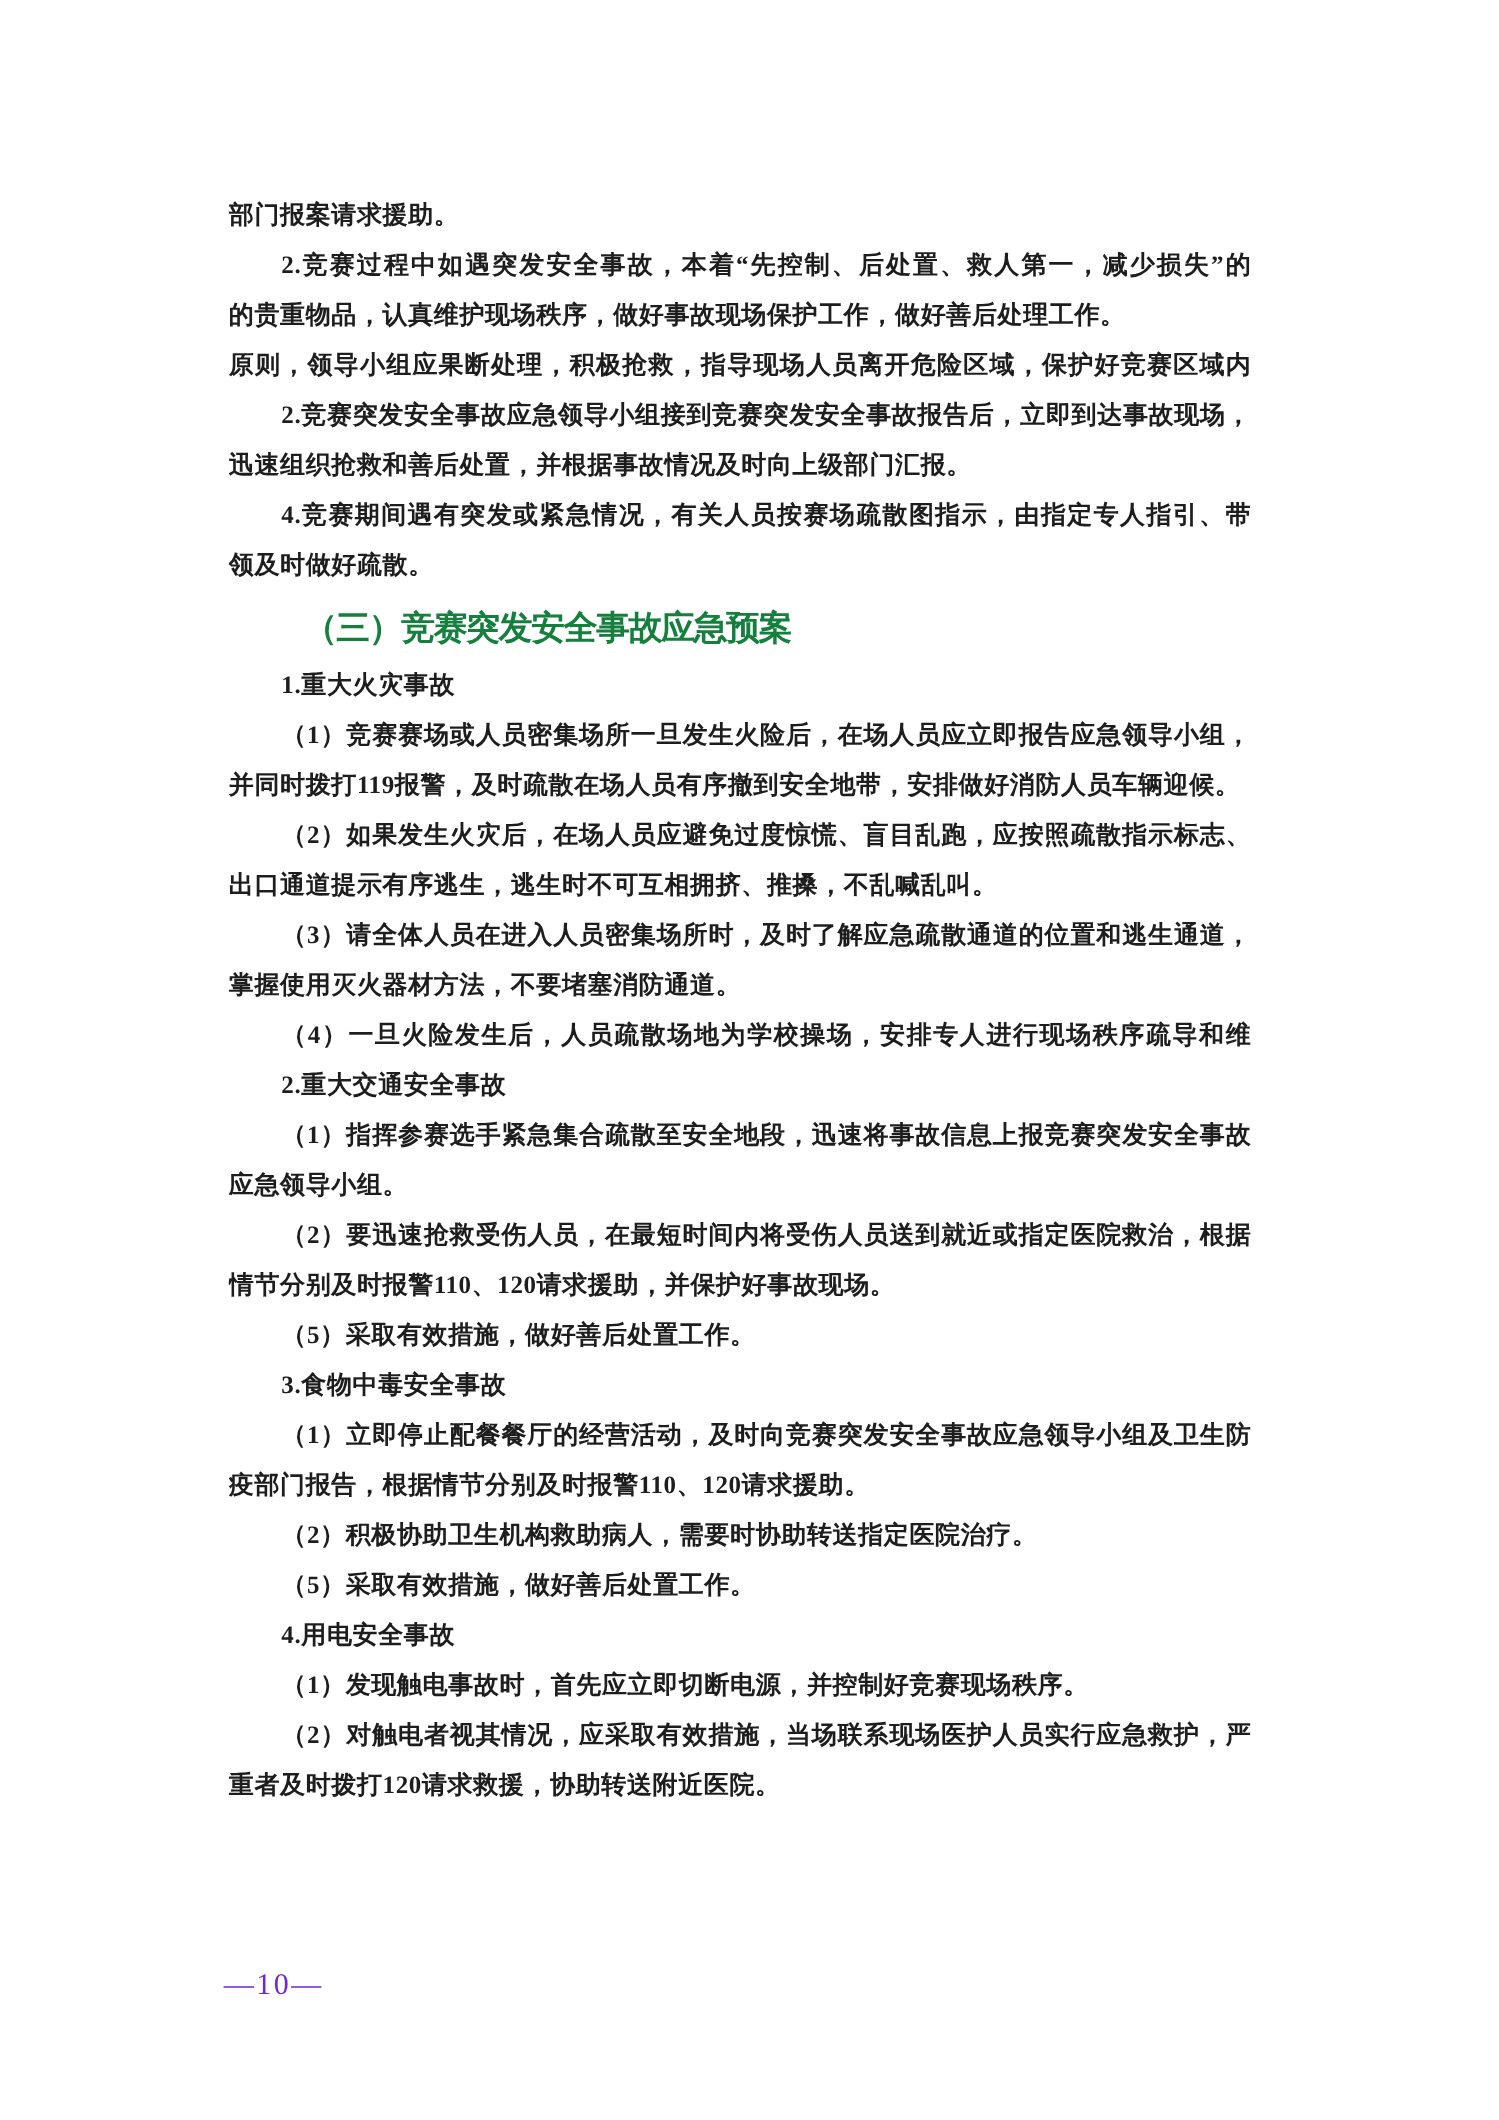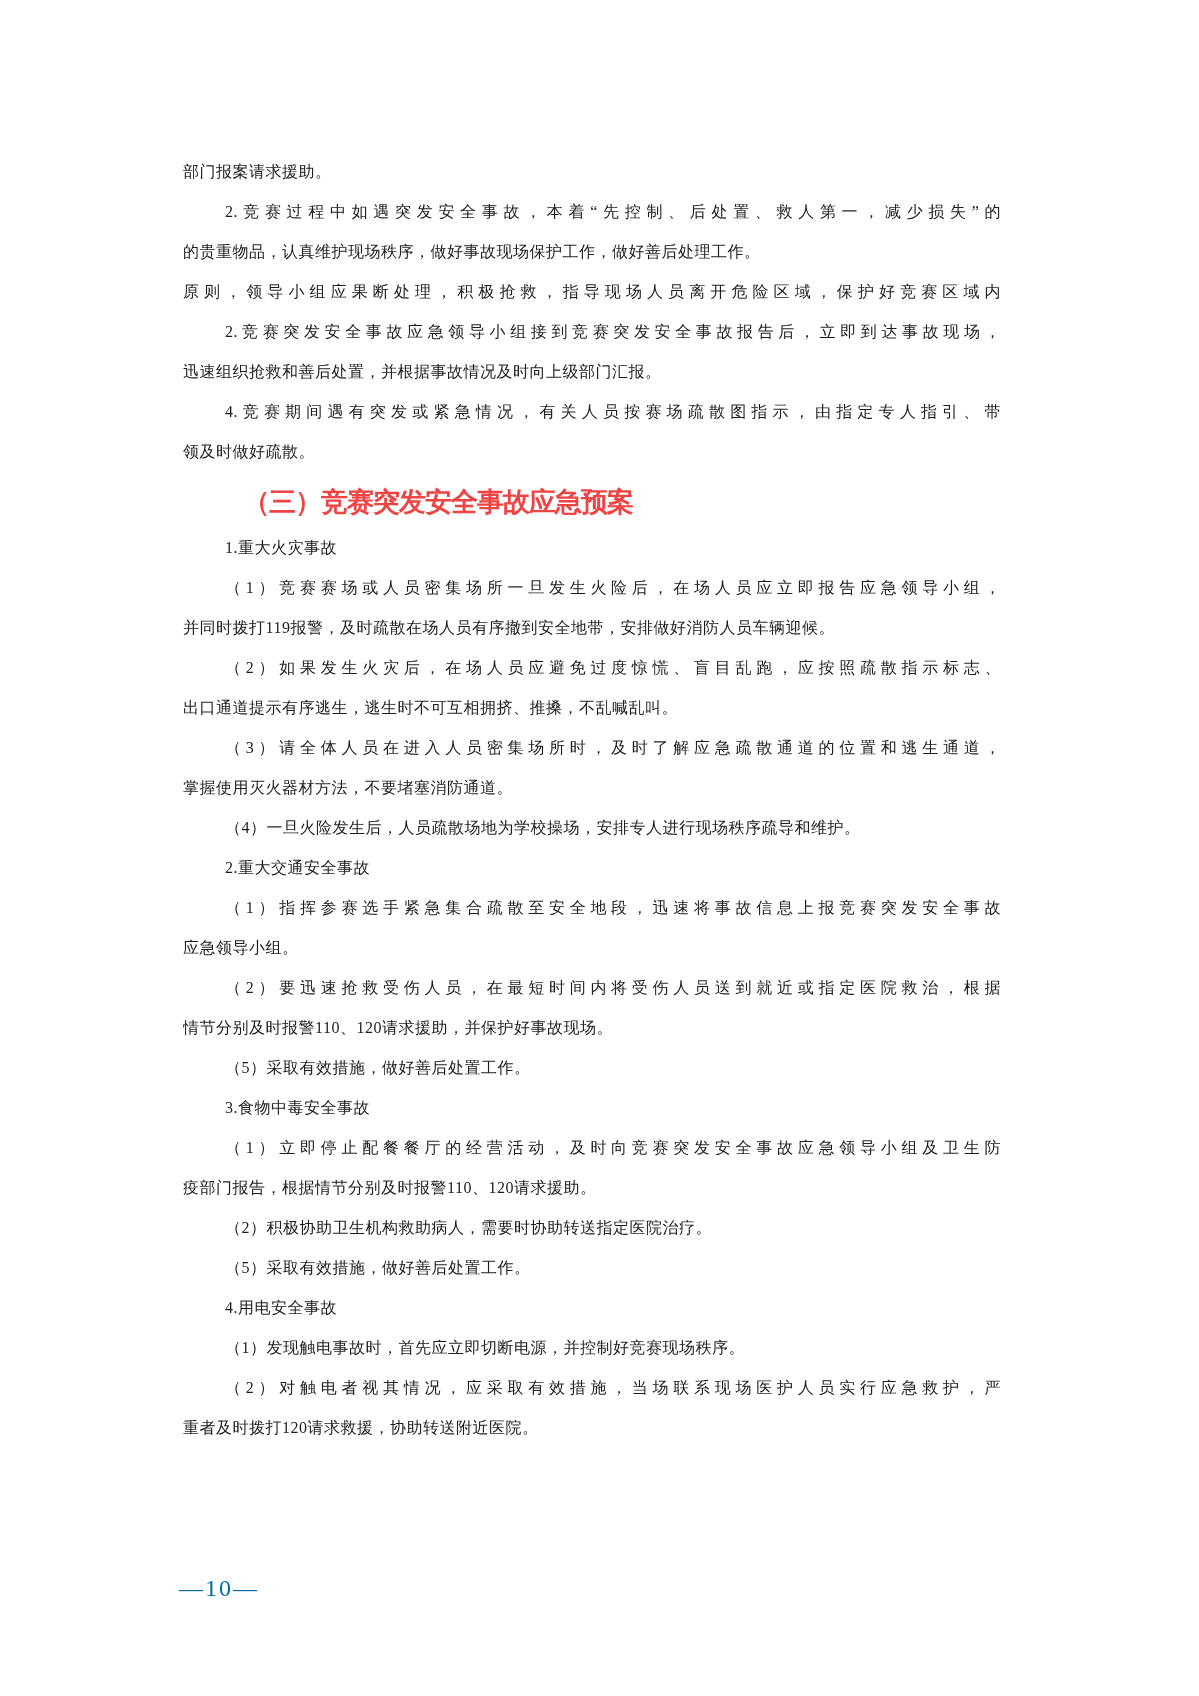--- a/index.html
+++ b/index.html
@@ -13,53 +13,54 @@
     font-family: "Liberation Serif", "DejaVu Serif", serif;
     color: #1d1d1d;
   }
   .bodytext {
     position: absolute;
     left: 183px;
     top: 152px;
     width: 818px;
   }
   .ln {
-    font-size: 16px;
+    font-size: 20px;
     line-height: 40px;
     height: 40px;
     letter-spacing: 0.5px;
     text-align: justify;
     white-space: normal;
     overflow: hidden;
+    font-weight: bold;
   }
   
   .ln.j { text-align-last: justify; }
   
   .ln.e { text-align-last: left; }
   
   .ln.i { text-indent: 42px; }
   .heading {
     font-family: Liberation Serif, serif;
     font-weight: 700;
     font-size: 27px;
     letter-spacing: -1px;
     line-height: 52px;
     height: 52px;
     margin: 4px 0 0 0;
     padding-left: 60px;
-    color: #ef4444;
+    color: #15803d;
   }
   .footer {
     position: absolute;
     left: 179px;
     top: 1572px;
     font-size: 24px;
     line-height: 32px;
     letter-spacing: 2px;
-    color: #0369a1;
+    color: #6d28d9;
   }
 </style>
 </head>
 <body>
 
 <div class="page">
   <div class="bodytext">
     <div class="ln e">部门报案请求援助。</div>
     <div class="ln i j">2.竞赛过程中如遇突发安全事故，本着“先控制、后处置、救人第一，减少损失”的</div>
     <div class="ln e">的贵重物品，认真维护现场秩序，做好事故现场保护工作，做好善后处理工作。</div>

